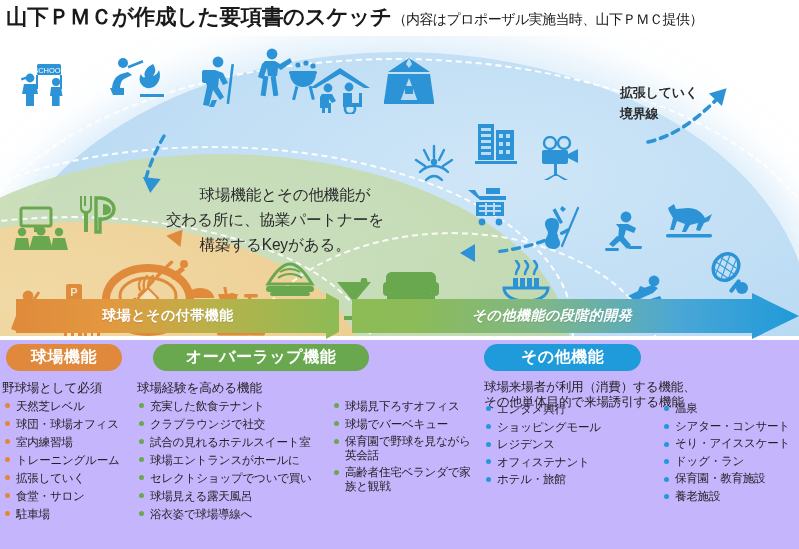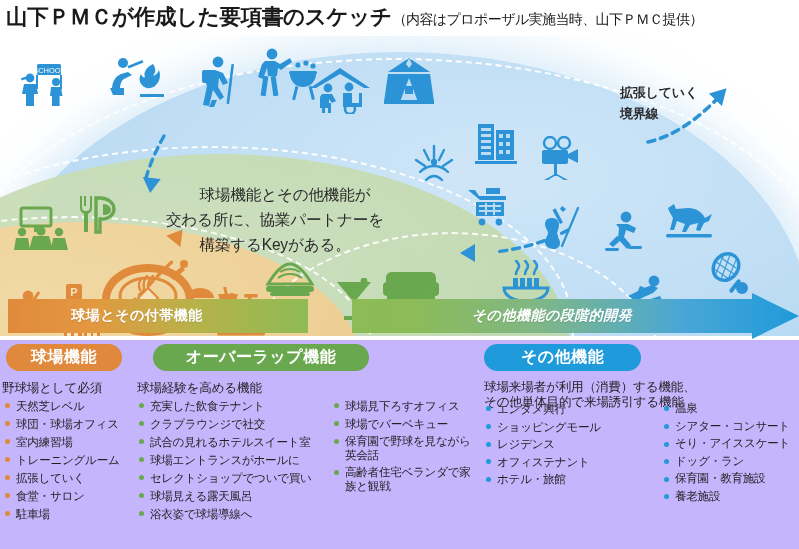--- a/index.html
+++ b/index.html
@@ -68,23 +68,23 @@
   
   .anno-right{position:absolute;left:620px;top:46px;width:170px;
     font-size:13px;line-height:21px;color:#2b2b2b;letter-spacing:-.2px;font-weight:bold;}
   .anno-right span{display:block;}
 
   
   .bands{position:absolute;left:0;top:293px;width:799px;height:46px;}
   .band{position:absolute;height:46px;display:flex;align-items:center;}
   .band-label{color:#ffffff;font-size:14px;font-weight:bold;letter-spacing:.5px;
     width:100%;text-align:center;text-shadow:0 1px 1px rgba(0,0,0,.12);}
-  .band1{left:8px;top:0;width:300px;
+  .band1{left:16px;top:0;width:300px;
     background:linear-gradient(to right,#e08a3c 0%,#e3983f 28%,#b7b24a 62%,#8dbb55 100%);
-    clip-path:polygon(0 6px,310px 6px,310px 0,352px 23px,310px 46px,310px 40px,0 40px);}
+    clip-path:polygon(0 6px,310px 6px,310px 0,352px 23px,310px 46px,310px 40px,0 40px);padding-left:23px;}
   .band2{left:352px;top:0;width:447px;
     background:linear-gradient(to right,#8dbb55 0%,#8cbb58 14%,#7fb787 42%,#49a6d6 74%,#1f9ada 100%);
     clip-path:polygon(0 6px,400px 6px,400px 0,447px 23px,400px 46px,400px 40px,0 40px);font-style:italic;}
   .band1 .band-label{padding-right:42px;}
   .band2 .band-label{padding-right:47px;}
 
   
   .bottom{position:absolute;left:0;top:340px;width:799px;height:209px;background:#c4b5fd;}
 
   .pill{position:absolute;height:27px;border-radius:14px;color:#ffffff;

